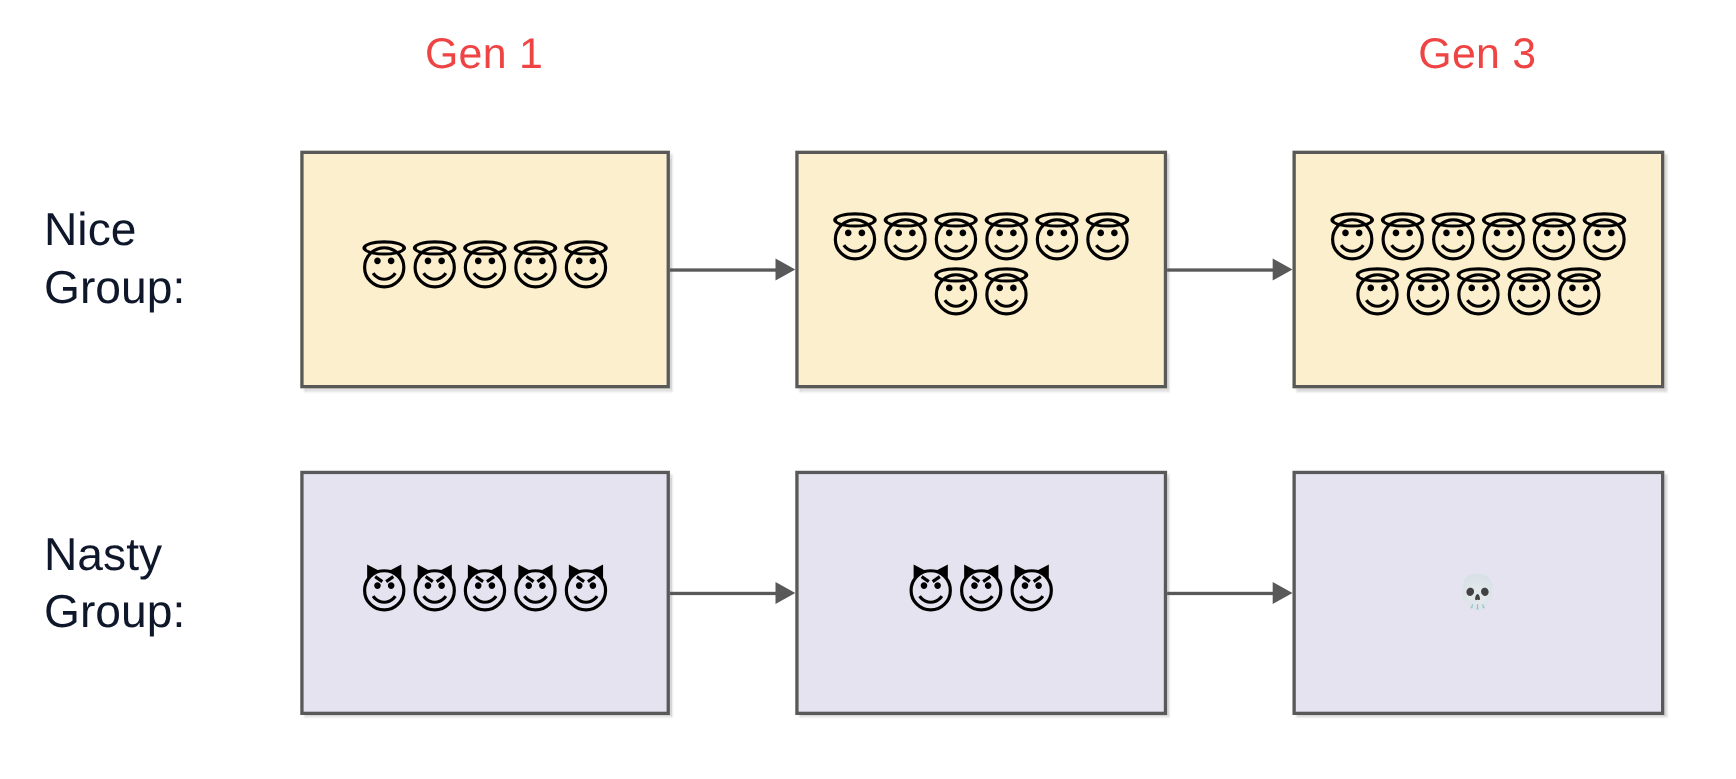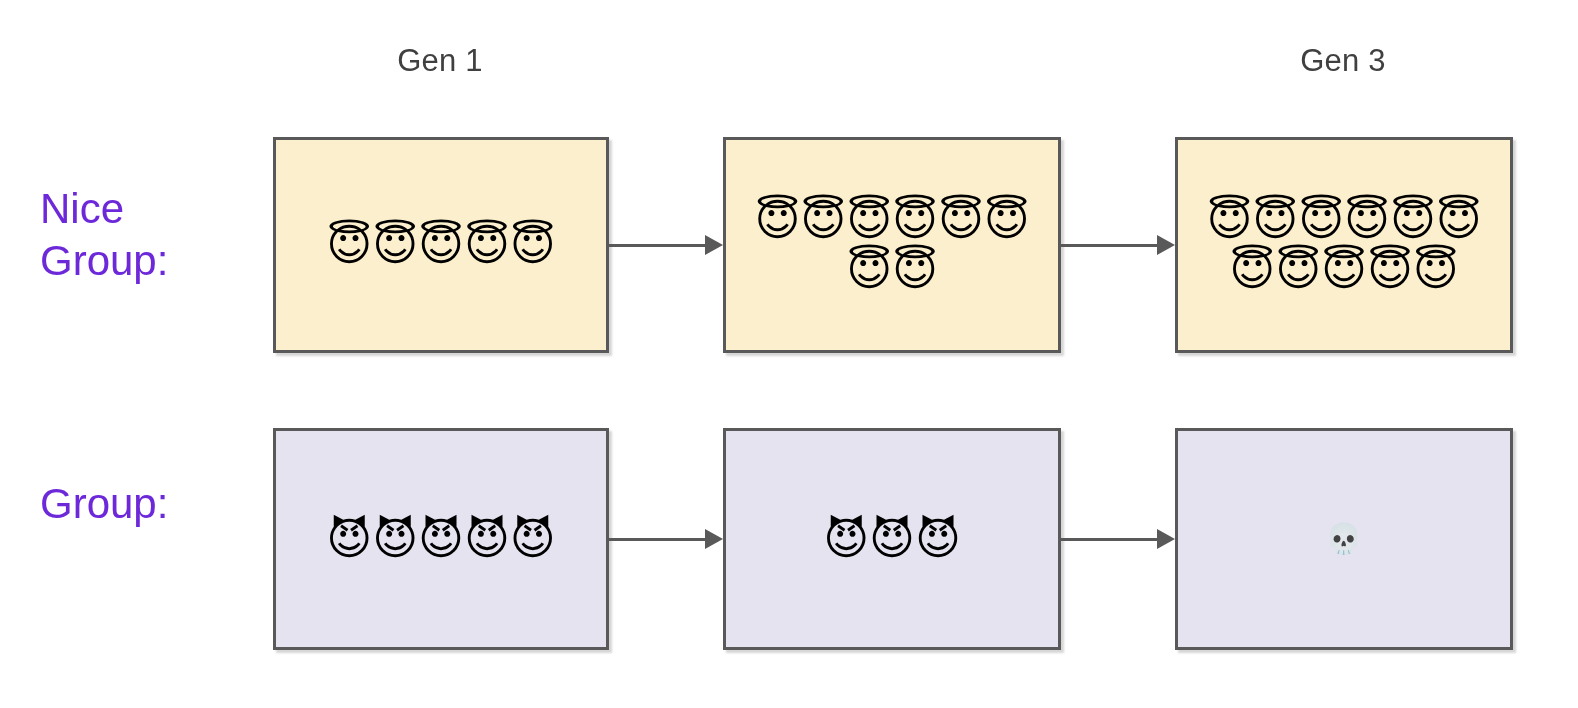--- a/index.html
+++ b/index.html
@@ -16,41 +16,41 @@
     position: relative;
     width: 1578px;
     height: 708px;
     background: #ffffff;
     overflow: hidden;
   }
 
   
   .col-header {
     position: absolute;
-    top: 40px;
+    top: 29px;
     width: 300px;
     text-align: center;
-    font-size: 31px;
+    font-size: 39px;
     line-height: 42px;
     letter-spacing: 0.2px;
-    color: #404040;
+    color: #ef4444;
     white-space: nowrap;
   }
   .col-header.c1 { left: 290px; }
   .col-header.c2 { left: 740px; }
   .col-header.c3 { left: 1193px; text-align: center; }
 
   
   .row-label {
     position: absolute;
     left: 40px;
     width: 225px;
     font-size: 42px;
     line-height: 52px;
-    color: #6d28d9;
+    color: #0f172a;
     text-align: left;
   }
   .row-label .ln { display: block; white-space: nowrap; }
   .row-label.nice  { top: 183px; }
   .row-label.nasty { top: 478px; }
 
   
   .panel {
     position: absolute;
     box-sizing: border-box;
@@ -116,20 +116,21 @@
 <div id="stage">
 
   <div class="col-header c1">Gen 1</div>
   <div class="col-header c3">Gen 3</div>
 
   <div class="row-label nice">
     <span class="ln">Nice</span>
     <span class="ln">Group:</span>
   </div>
   <div class="row-label nasty">
+    <span class="ln">Nasty</span>
     <span class="ln">Group:</span>
   </div>
 
   <div class="panel nice col1">
     <div class="emoji-row">
         <span class="emoji">😇</span>
         <span class="emoji">😇</span>
         <span class="emoji">😇</span>
         <span class="emoji">😇</span>
         <span class="emoji">😇</span>

